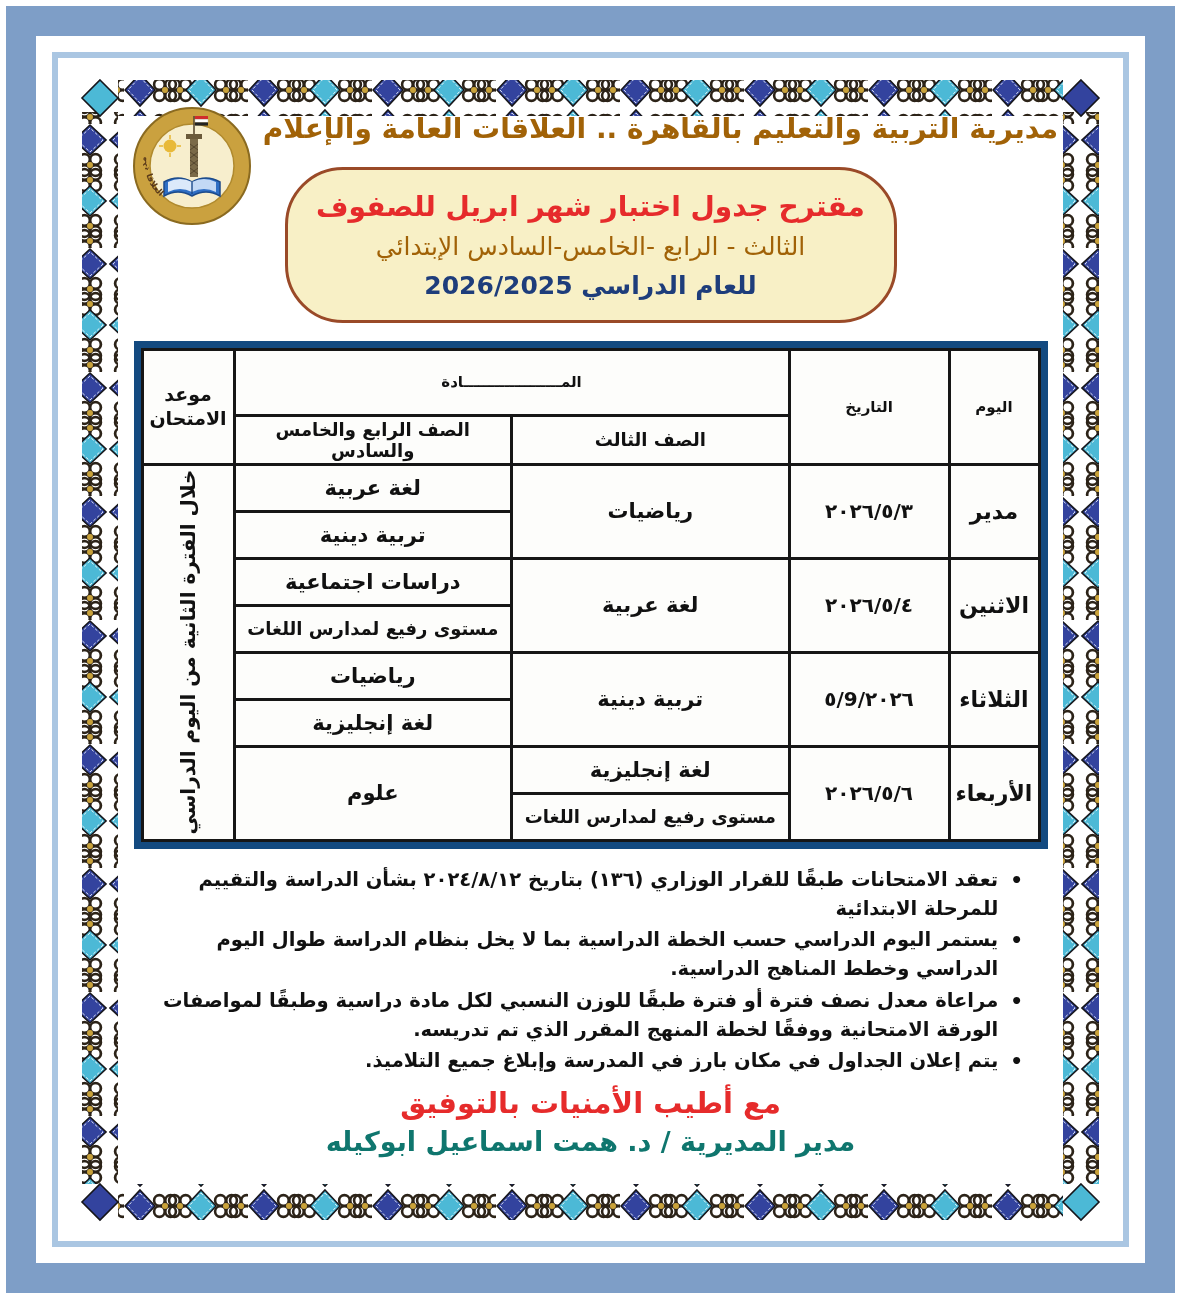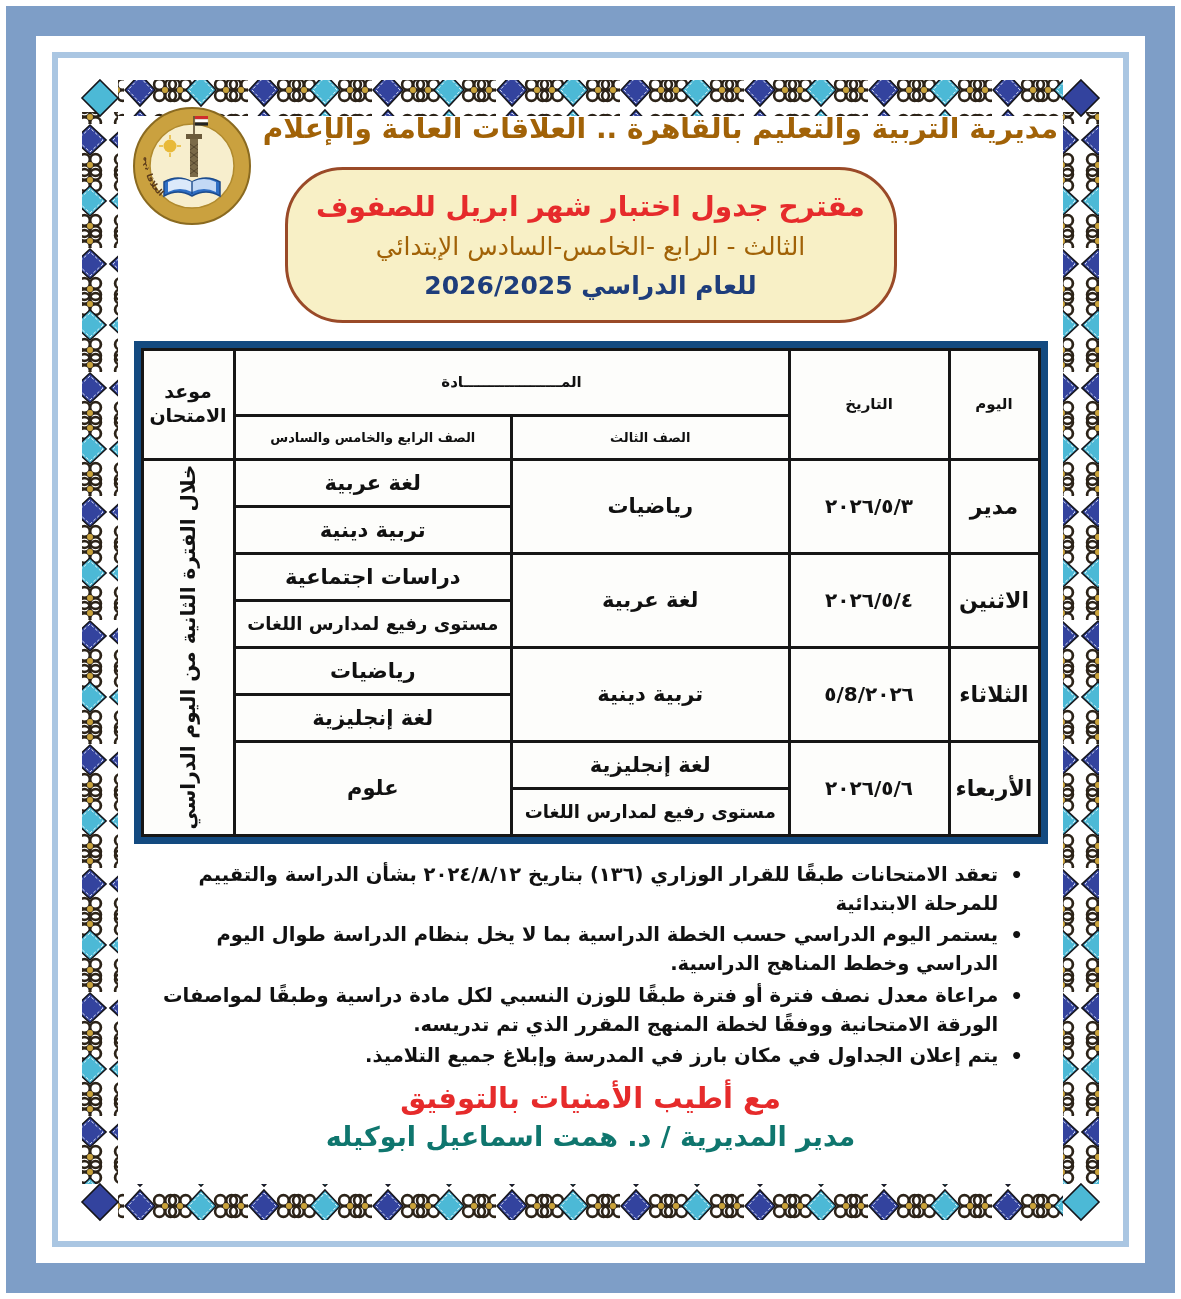--- a/index.html
+++ b/index.html
@@ -68,21 +68,21 @@
     padding:2px 3px;
     overflow:hidden;
   }
   .col-day   { width:90px;  }
   .col-date  { width:160px; }
   .col-g3    { width:272px; }
   .col-g456  { width:278px; }
   .col-time  { width:92px;  }
 
   .h-row1 th { height:66px; font-size:15px; }
-  .h-row2 th { height:44px; font-size:13px; }
+  .h-row2 th { height:44px; font-size:18px; }
   .th-subject { font-size:26px; letter-spacing:-1px; white-space:nowrap; }
   .b-row td { height:47px; font-size:21px; }
   td.cell-day { font-size:22px; }
   td.cell-date { font-size:20px; letter-spacing:1px; }
   td.cell-subject-long { font-size:18px; white-space:nowrap; }
   th.th-time { font-size:19px; line-height:1.25;margin-top:11px; }
 
   td.cell-vtime { position:relative; }
   .vwrap { position:absolute; inset:0; display:flex; align-items:center; justify-content:center; }
   .vtext { transform:rotate(-90deg); white-space:nowrap; font-size:20px; font-weight:800; }
@@ -252,21 +252,21 @@
         <td class="cell-date" rowspan="2">٢٠٢٦/٥/٤</td>
         <td rowspan="2">لغة عربية</td>
         <td>دراسات اجتماعية</td>
       </tr>
       <tr class="b-row">
         <td class="cell-subject-long">مستوى رفيع لمدارس اللغات</td>
       </tr>
 
       <tr class="b-row">
         <td class="cell-day" rowspan="2">الثلاثاء</td>
-        <td class="cell-date" rowspan="2">٢٠٢٦/8/٥</td>
+        <td class="cell-date" rowspan="2">٢٠٢٦/9/٥</td>
         <td rowspan="2">تربية دينية</td>
         <td>رياضيات</td>
       </tr>
       <tr class="b-row">
         <td>لغة إنجليزية</td>
       </tr>
 
       <tr class="b-row">
         <td class="cell-day" rowspan="2">الأربعاء</td>
         <td class="cell-date" rowspan="2">٢٠٢٦/٥/٦</td>

